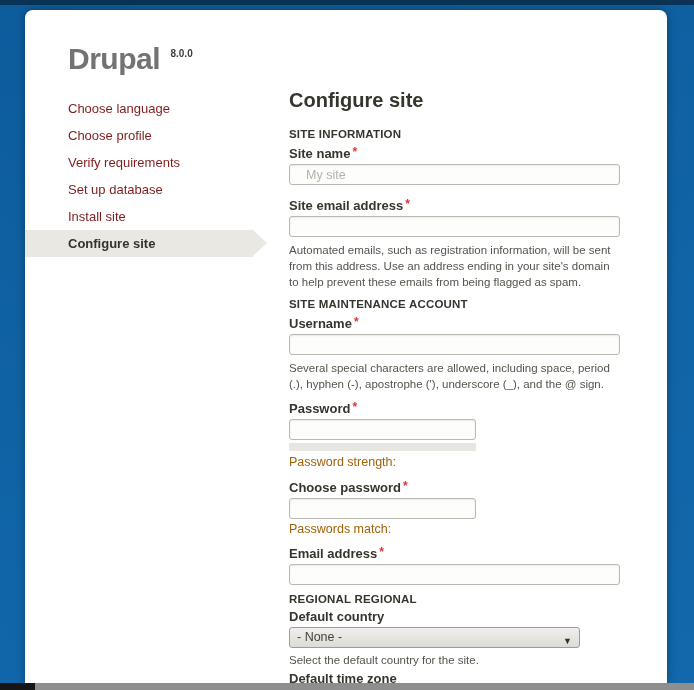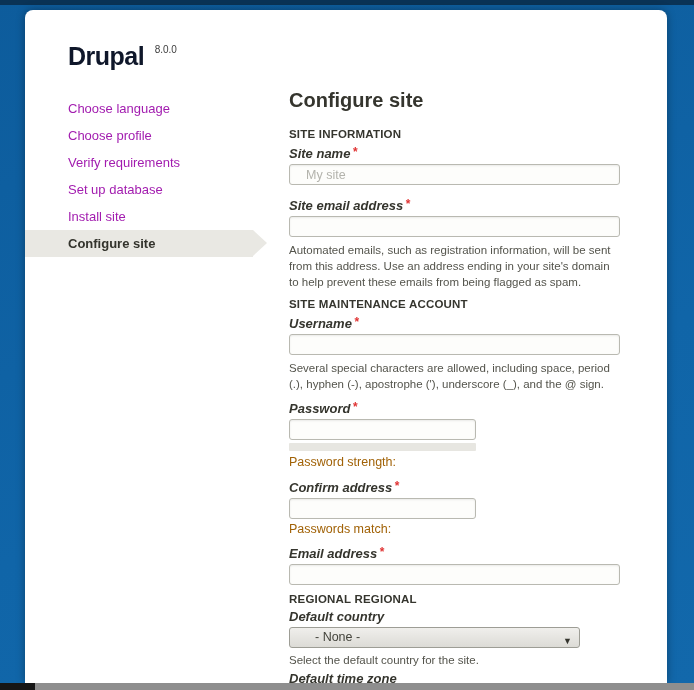--- a/index.html
+++ b/index.html
@@ -25,31 +25,31 @@
   .card {
     position:absolute; top:10px; left:25px; width:642px; height:673px;
     background:#ffffff;
     border-radius:8px 8px 0 0;
     box-shadow:0 0 8px rgba(0,0,0,0.35);
     overflow:hidden;
   }
   
   .logo { position:absolute; top:32px; left:43px; white-space:nowrap; }
   .logo .brand {
-    color:#0f172a; font-size:25px; font-weight:bold; letter-spacing:-0.5px;
+    color:#737373; font-size:30px; font-weight:bold; letter-spacing:-0.5px;
   }
   .logo .version {
-    font-size:10px; color:#3d3d3d; font-weight:normal;
+    font-size:10px; color:#3d3d3d; font-weight:bold;
     vertical-align:12px; margin-left:6px;
   }
   
   .steps { position:absolute; top:85px; left:0; width:266px; }
   .step {
     height:27px; line-height:27px; padding-left:43px;
-    font-size:13px; color:#a21caf;
+    font-size:13px; color:#7f1d1d;
   }
   .step.active {
     position:relative;
     background:#e9e8e3;
     width:228px;
     color:#33332c; font-weight:bold;
   }
   .step.active::after {
     content:""; position:absolute; left:228px; top:0;
     width:0; height:0;
@@ -63,21 +63,21 @@
     margin-top:78px; font-size:20px; line-height:24px;
     font-weight:bold; color:#35352e;
   }
   .section-heading {
     margin-top:15px; font-size:11.5px; line-height:14px;
     font-weight:bold; color:#35352e; letter-spacing:0.2px;
   }
   .section-heading.mt2 { margin-top:7px; }
   .field-label {
     margin-top:3px; font-size:13px; line-height:16px;
-    font-weight:bold; color:#35352e;font-style:italic;
+    font-weight:bold; color:#35352e;
   }
   .field-label.gap { margin-top:11px; }
   .field-label.gap-sm { margin-top:7px; }
   .field-label.gap-md { margin-top:8px; }
   .field-label.gap-tz { }
   .req { color:#e03434; font-size:12px; vertical-align:2px; margin-left:2px; }
   input.text {
     display:block; margin-top:2px; width:331px; height:21px;
     border:1px solid #b9b9b1; border-radius:3px;
     background:#fdfdfb; padding:0 16px;
@@ -95,21 +95,21 @@
   }
   .inline-status {
     margin-top:3px; font-size:12.5px; line-height:16px; color:#a16207;
   }
   .inline-status.tight { margin-top:2px; }
   .select {
     position:relative; margin-top:2px; height:21px;
     border:1px solid #9d9d95; border-radius:3px;
     background:linear-gradient(#f0efec, #dcdbd6);
     font-size:12.5px; line-height:19px; color:#44443c;
-    padding:0 24px 0 25px; cursor:default;
+    padding:0 24px 0 7px; cursor:default;
   }
   .select.country { width:291px; }
   .select .arrow {
     position:absolute; right:7px; top:4px;
     font-size:9px; color:#33332c;
   }
 </style>
 </head>
 <body>
 
@@ -148,21 +148,21 @@
 
     <div class="field-label"><span>Username</span><span class="req">*</span></div>
     <input class="text" type="text" value="" style="">
     <div class="description">Several special characters are allowed, including space, period (.), hyphen (-), apostrophe ('), underscore (_), and the @ sign.</div>
 
     <div class="field-label gap-sm"><span>Password</span><span class="req">*</span></div>
     <input class="text half" type="password" value="" style="">
     <div class="strength-bar"></div>
     <div class="inline-status">Password strength:</div>
 
-    <div class="field-label gap-md"><span>Confirm address</span><span class="req">*</span></div>
+    <div class="field-label gap-md"><span>Choose password</span><span class="req">*</span></div>
     <input class="text half" type="password" value="" style="">
     <div class="inline-status tight">Passwords match:</div>
 
     <div class="field-label gap-sm"><span>Email address</span><span class="req">*</span></div>
     <input class="text" type="text" value="" style="">
 
     <div class="section-heading mt2">REGIONAL REGIONAL</div>
 
     <div class="field-label">Default country</div>
     <div class="select country">

